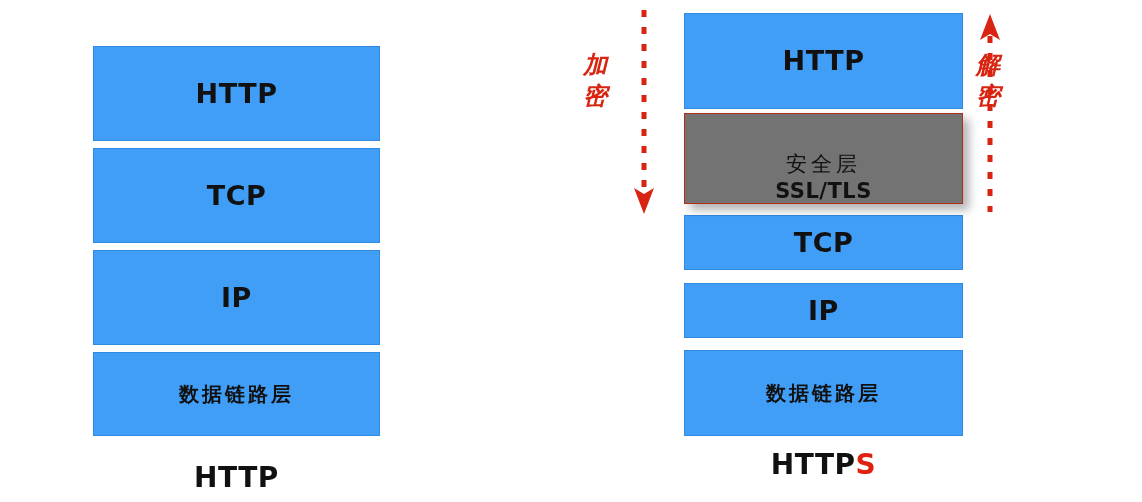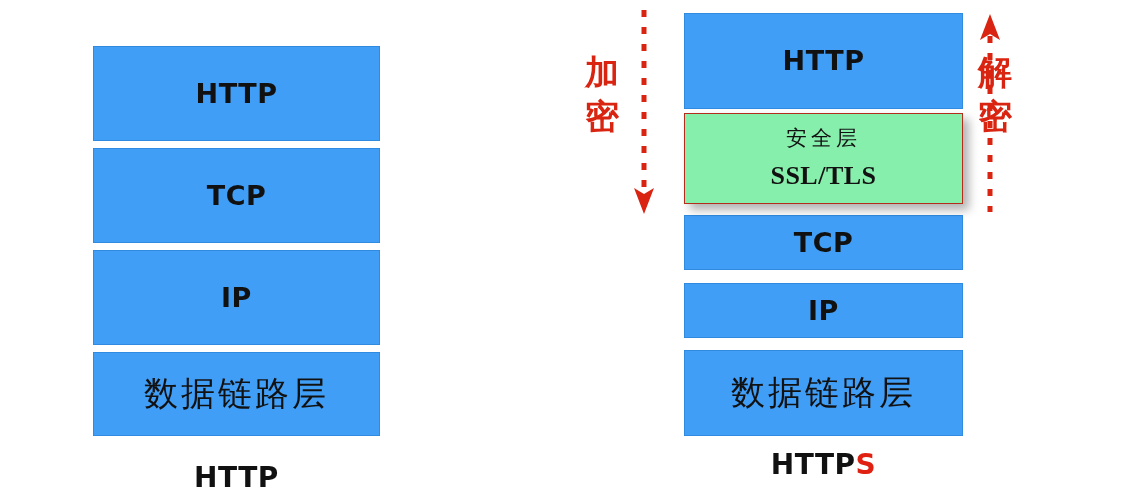--- a/index.html
+++ b/index.html
@@ -34,52 +34,52 @@
     line-height: 1.15;
     white-space: nowrap;
   }
 
   .layer-blue {
     background: #409ef7;
     border: 1px solid #2f8ae0;
   }
 
   .layer-red {
-    background: #86efac;
+    background: #737373;
     border: 1px solid #b42d1c;
     box-shadow: 6px 6px 9px rgba(0,0,0,0.30);
     z-index: 5;
+    justify-content: flex-end;
   }
 
   .label-latin {
     font-family: "DejaVu Sans", "Liberation Sans", sans-serif;
     font-size: 27px;
     font-weight: 600;
     letter-spacing: 0.5px;
   }
 
   .label-cjk {
     font-family: "DejaVu Sans", "Liberation Sans", sans-serif;
-    font-size: 34px;
-    font-weight: 400;
+    font-size: 20px;
+    font-weight: 700;
     letter-spacing: 3px;
   }
 
   .label-cjk-sm {
     font-size: 21px;
     letter-spacing: 4px;
     font-weight: 500;
   }
 
   .label-sslt {
-    font-size: 26px;
+    font-size: 21px;
     font-weight: 600;
     letter-spacing: 0.5px;
-    margin-top: 11px;
-    font-family: Liberation Serif, serif;
+    margin-top: 3px;
   }
 
   
   .stack-caption {
     position: absolute;
     text-align: center;
     font-size: 28px;
     font-weight: 600;
     color: #111111;
     letter-spacing: 0.5px;
@@ -89,27 +89,28 @@
 
   
   .arrow-svg {
     position: absolute;
     overflow: visible;
   }
 
   .arrow-text {
     position: absolute;
     color: #d82410;
-    font-size: 34px;
+    font-size: 24px;
     font-weight: 700;
     line-height: 1.30;
-    text-align: right;
+    text-align: left;
     width: 36px;
     white-space: normal;
     word-break: break-all;
+    font-style: italic;
   }
 </style>
 </head>
 <body>
 
 <div class="canvas">
 
   <div>
 
     <div class="layer-box layer-blue" style="left:93px; top:46px; width:287px; height:95px;">

